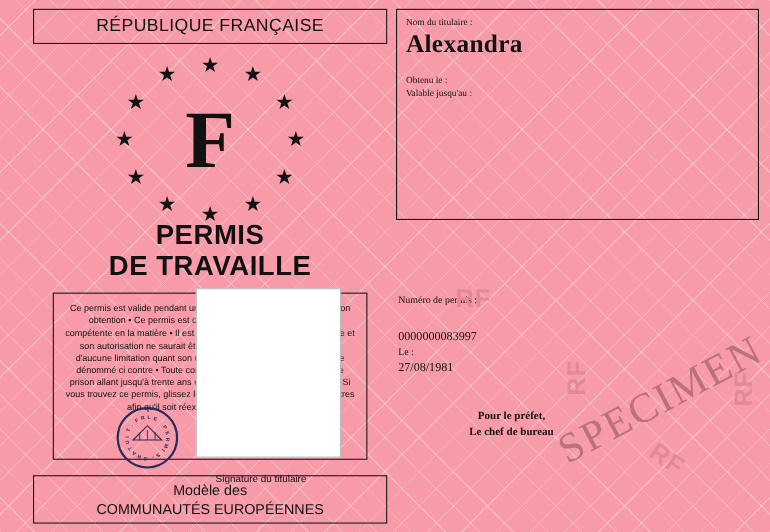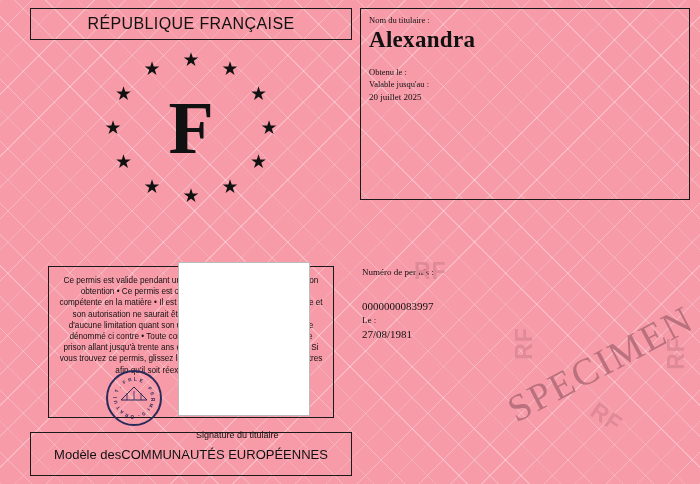--- a/index.html
+++ b/index.html
@@ -124,20 +124,21 @@
     text-align: center;
     color: #111;
   }
   .model-box {
     position: absolute;
     left: 0;
     top: 424px;
     width: 322px;
     height: 44px;
     display: flex;
+    flex-direction: column;
     align-items: center;
     justify-content: center;
     font-size: 13px;
     line-height: 17px;
     color: #111;
   }
   
   .holder-box {
     position: absolute;
     left: 0;
@@ -302,49 +303,56 @@
           <div class="star" style="left: 95px; top: 148px;">★</div>
           <div class="star" style="left: 56px; top: 138.89px;">★</div>
           <div class="star" style="left: 27.45px; top: 114px;">★</div>
           <div class="star" style="left: 17px; top: 80px;">★</div>
           <div class="star" style="left: 27.45px; top: 46px;">★</div>
           <div class="star" style="left: 56px; top: 21.1103px;">★</div>
         </div>
       <div class="letter-f">F</div>
     </div>
 
+    <div class="permis-title">
+      <div>PERMIS</div>
+      <div>DE TRAVAILLE</div>
+    </div>
 
     <div class="box legal-box">Ce permis est valide pendant une période initiale de dix ans après son obtention • Ce permis est octroyé par l'autorité administrative compétente en la matière • Il est valable dans tous les pays du monde et son autorisation ne saurait être contestée • Ce permis ne dispose d'aucune limitation quant son utilisation • Il n'est valable que pour le dénommé ci contre • Toute contrefaçon est passible d'une peine de prison allant jusqu'à trente ans et jusqu'à 500 000 euros d'amende • Si vous trouvez ce permis, glissez le simplement dans une boite aux lettres afin qu'il soit réexpédié à son propriétaire.</div>
 
     <div class="box model-box">
       <div>Modèle des</div>
       <div>COMMUNAUTÉS EUROPÉENNES</div>
     </div>
   </div>
 
   <div class="right-panel">
     <div class="box holder-box">
       <div class="field-label">Nom du titulaire :</div>
       <div class="holder-name">Alexandra</div>
       <div class="field-label">Obtenu le :</div>
       <div class="field-label">Valable jusqu'au :</div>
-      <div class="field-value">20 juillet 2025</div>
     </div>
 
 
     <div class="permit-number">
       <div>Numéro de permis :</div>
       <div class="num">0000000083997</div>
     </div>
 
     <div class="date-block">
       <div>Le :</div>
       <div class="d">27/08/1981</div>
     </div>
 
+    <div class="prefet">
+      <div>Pour le préfet,</div>
+      <div>Le chef de bureau</div>
+    </div>
   </div>
 
   <div class="stamp">
     <div class="ring-text" id="stamp-ring">
         <span style="transform: rotate(-90deg) translate(21px) rotate(90deg);">L</span>
         <span style="transform: rotate(-72deg) translate(21px) rotate(90deg);">E</span>
         <span style="transform: rotate(-54deg) translate(21px) rotate(90deg);"> </span>
         <span style="transform: rotate(-36deg) translate(21px) rotate(90deg);">P</span>
         <span style="transform: rotate(-18deg) translate(21px) rotate(90deg);">E</span>
         <span style="transform: rotate(0deg) translate(21px) rotate(90deg);">R</span>

